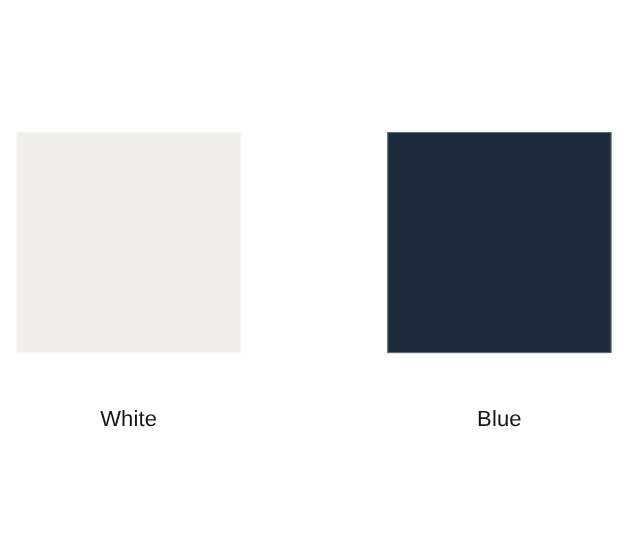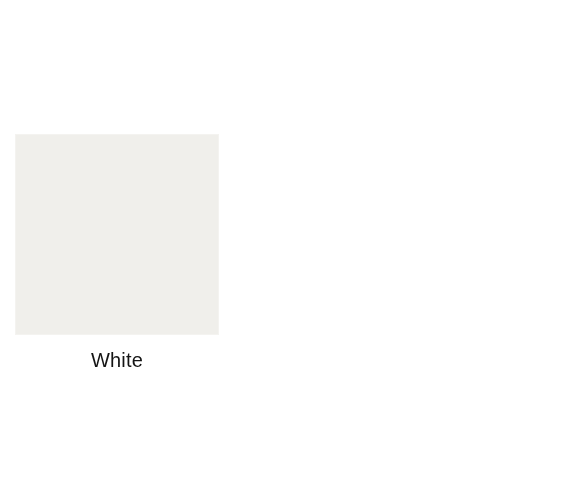--- a/index.html
+++ b/index.html
@@ -18,25 +18,26 @@
 
   #swatch-gallery {
     position: relative;
     width: 570px;
     height: 504px;
     background: #ffffff;
   }
 
   .swatch-group {
     position: absolute;
-    top: 134px;
+    top: 120px;
     width: 204px;
     display: flex;
     flex-direction: column;
     align-items: center;
+    gap: 35px;
   }
 
   #swatch-group-0 { left: 15px; }
   #swatch-group-1 { left: 352px; }
 
   .swatch-chip {
     width: 204px;
     height: 201px;
     box-sizing: border-box;
     border: 1px solid rgba(255, 255, 255, 0.28);
@@ -58,14 +59,18 @@
 </head>
 <body style="background: rgb(255, 255, 255);">
 
 <div id="swatch-gallery" style="background: rgb(255, 255, 255);">
 
   <div class="swatch-group" id="swatch-group-0">
     <div class="swatch-chip" style="background-color: rgb(240, 239, 235);"></div>
     <div class="swatch-label" style="color: rgb(20, 20, 20);">White</div>
   </div>
 
+  <div class="swatch-group" id="swatch-group-1">
+    <div class="swatch-chip" style="background-color: rgb(30, 43, 60);"></div>
+    <div class="swatch-label" style="color: rgb(20, 20, 20);">Blue</div>
+  </div>
 
 </div>
 
 </body></html>

